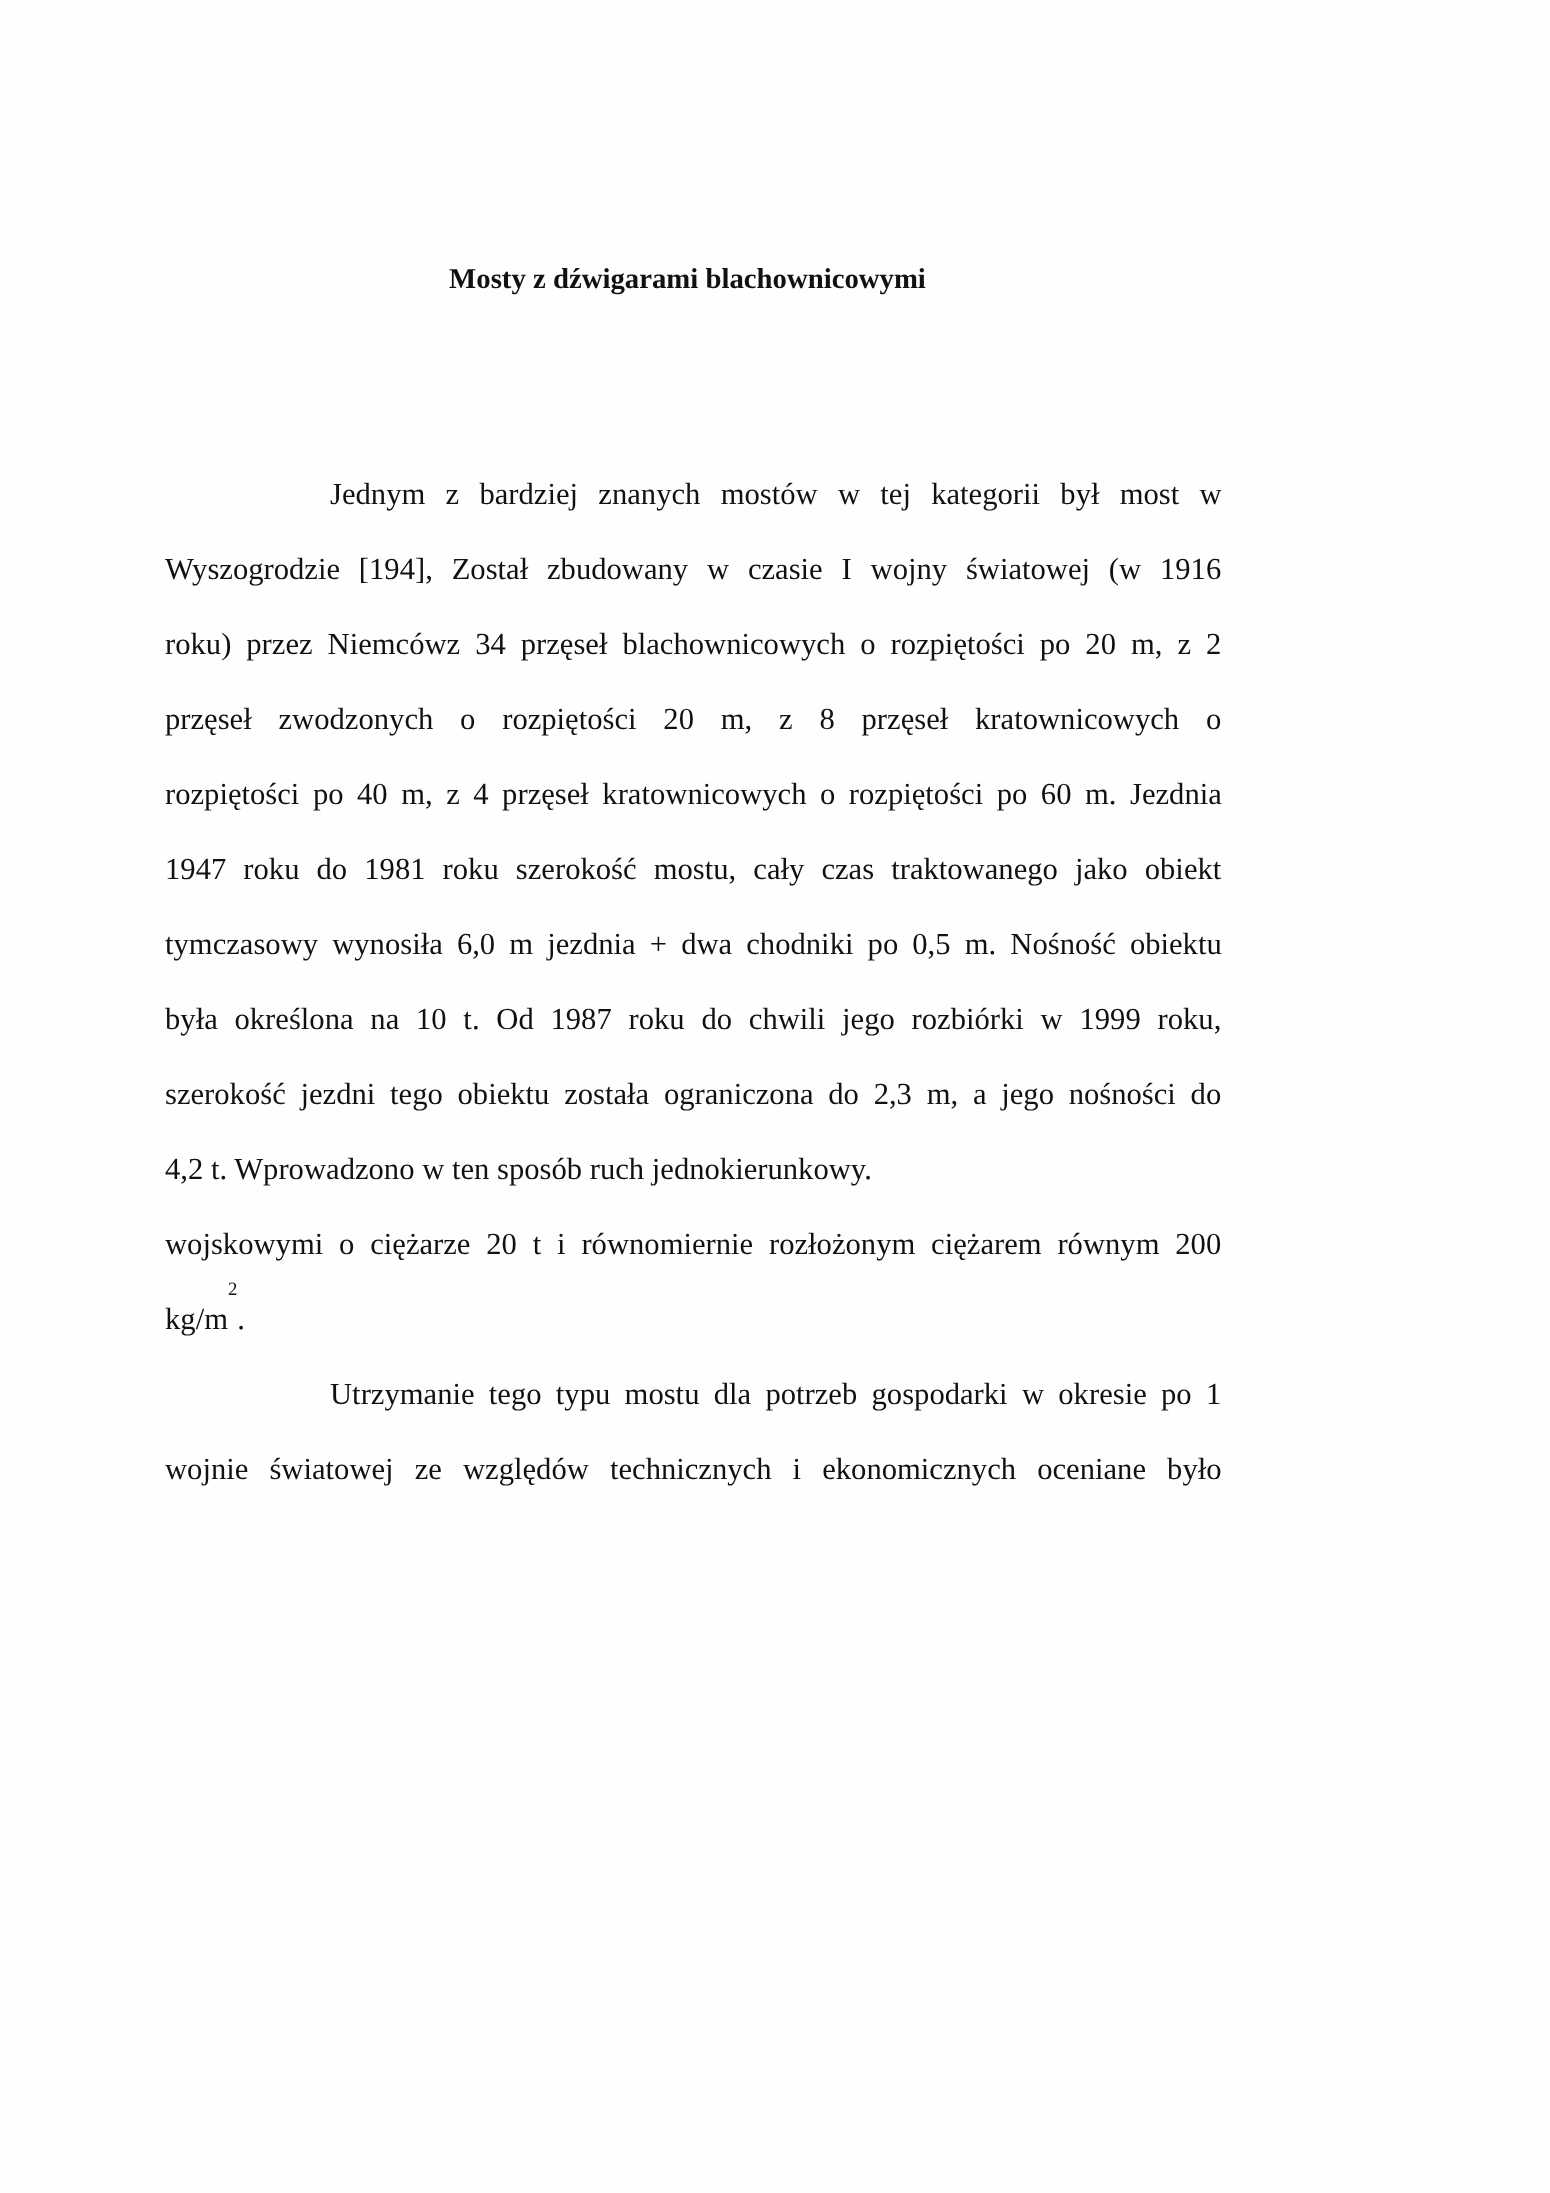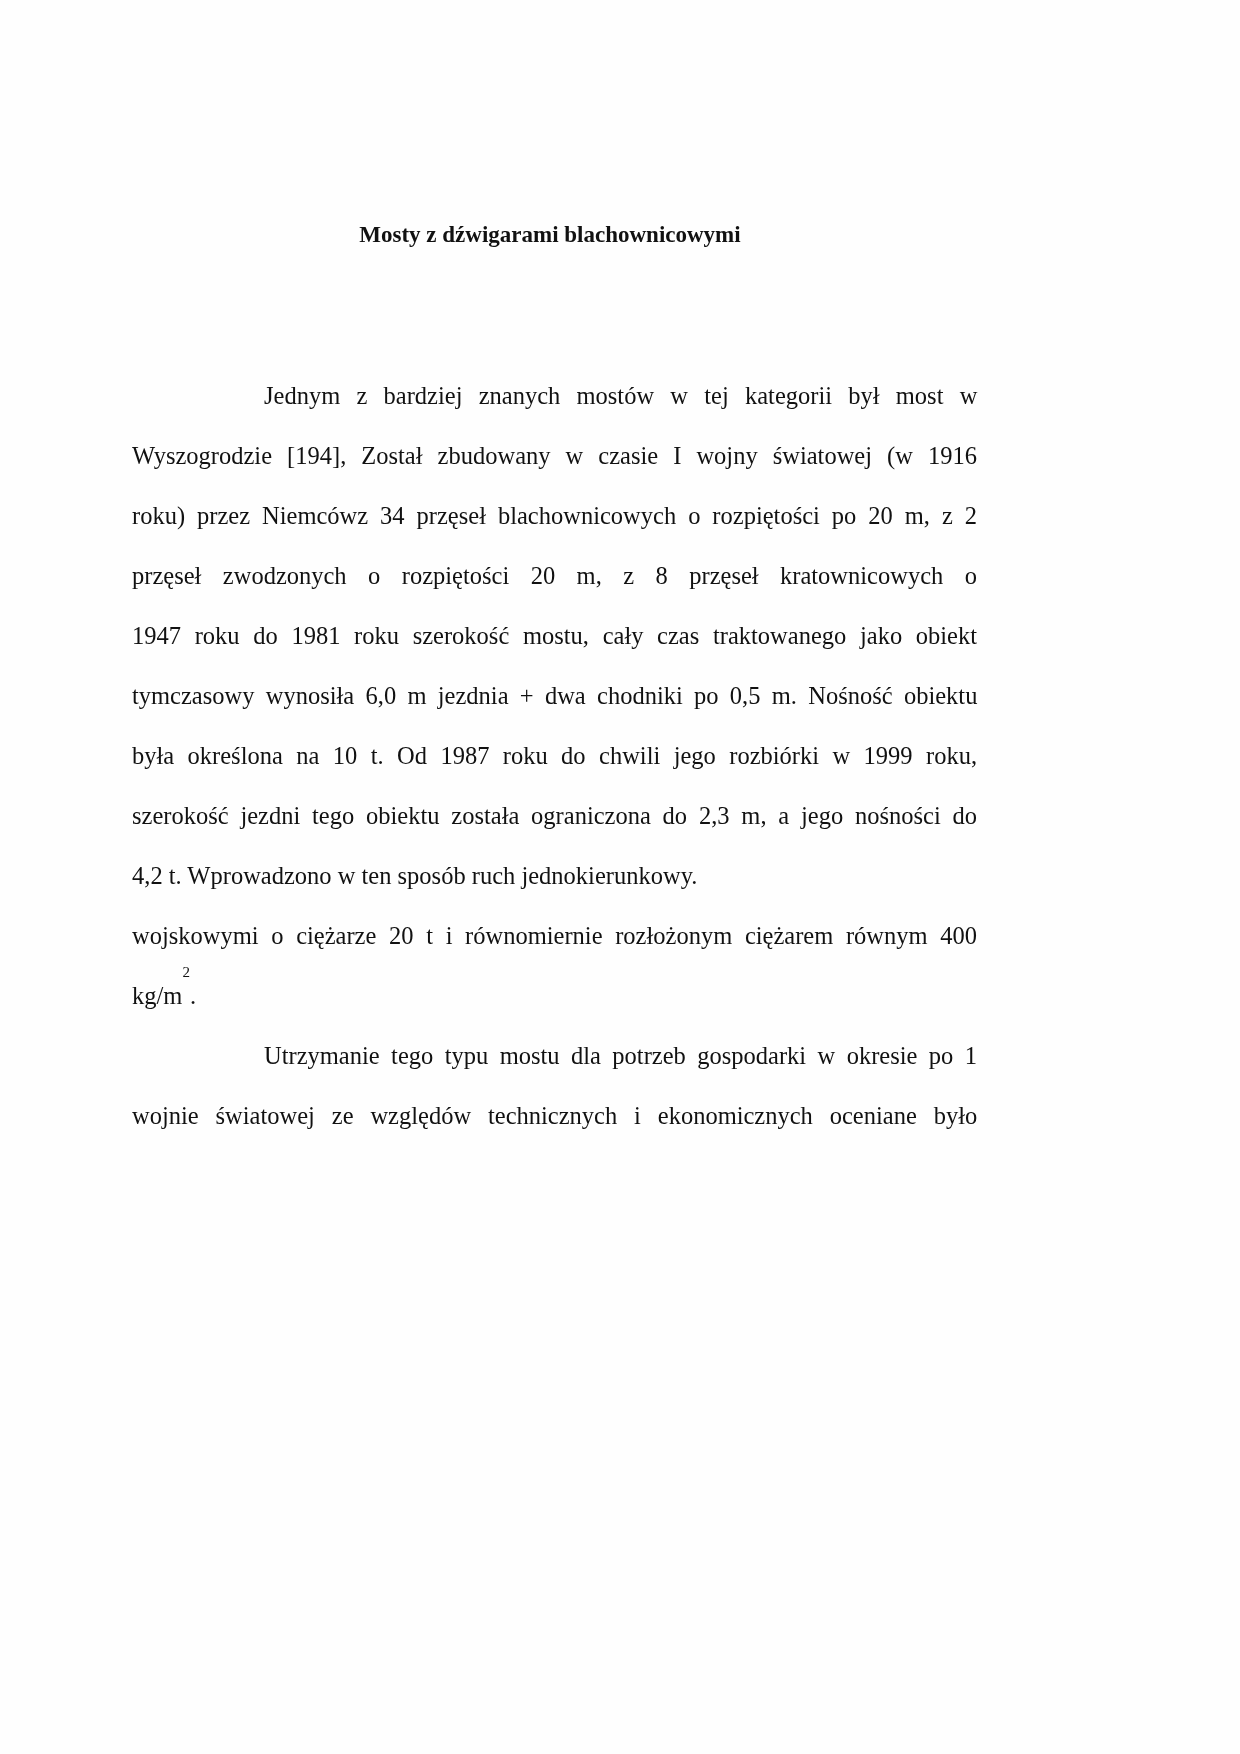--- a/index.html
+++ b/index.html
@@ -28,21 +28,21 @@
       top: 190px;
       left: 0;
       width: 1240px;
       text-align: center;
       font-weight: bold;
       font-size: 23px;
       line-height: 36px;
       padding-left: 0;
       box-sizing: border-box;
     }
-    .title span { display: inline-block; margin-left: -140px; margin-top: 12px; }
+    .title span { display: inline-block; margin-left: -140px; }
     .body {
       position: absolute;
       left: 132px;
       top: 366px;
       width: 845px;
       font-size: 24.5px;
       line-height: 60px;
       text-align: justify;
     }
     .line {
@@ -75,29 +75,30 @@
     <span>Mosty z dźwigarami blachownicowymi</span>
   </h1>
 
   <div class="body">
 
     <div>
       <span class="line indent" style="white-space: nowrap; display: block; word-spacing: 10.1px;">Jednym z bardziej znanych mostów w tej kategorii był most w</span>
       <span class="line" style="white-space: nowrap; display: block; word-spacing: 8.9px;">Wyszogrodzie [194], Został zbudowany w czasie I wojny światowej (w 1916</span>
       <span class="line" style="white-space: nowrap; display: block; word-spacing: 5.83333px;">roku) przez Niemcówz 34 przęseł blachownicowych o rozpiętości po 20 m, z 2</span>
       <span class="line" style="white-space: nowrap; display: block; word-spacing: 15.3px;">przęseł zwodzonych o rozpiętości 20 m, z 8 przęseł kratownicowych o</span>
+      <span class="line" style="white-space: nowrap; display: block; word-spacing: 4.69231px;">rozpiętości po 40 m, z 4 przęseł kratownicowych o rozpiętości po 60 m. Jezdnia</span>
       <span class="line" style="white-space: nowrap; display: block; word-spacing: 7.54545px;">1947 roku do 1981 roku szerokość mostu, cały czas traktowanego jako obiekt</span>
       <span class="line" style="white-space: nowrap; display: block; word-spacing: 5.16667px;">tymczasowy wynosiła 6,0 m jezdnia + dwa chodniki po 0,5 m. Nośność obiektu</span>
       <span class="line" style="white-space: nowrap; display: block; word-spacing: 7.28571px;">była określona na 10 t. Od 1987 roku do chwili jego rozbiórki w 1999 roku,</span>
       <span class="line" style="white-space: nowrap; display: block; word-spacing: 5.66667px;">szerokość jezdni tego obiektu została ograniczona do 2,3 m, a jego nośności do</span>
       <span class="line last">4,2 t. Wprowadzono w ten sposób ruch jednokierunkowy.</span>
     </div>
 
     <div>
-      <span class="line" style="white-space: nowrap; display: block; word-spacing: 6.5px;">wojskowymi o ciężarze 20 t i równomiernie rozłożonym ciężarem równym 400</span>
+      <span class="line" style="white-space: nowrap; display: block; word-spacing: 6.5px;">wojskowymi o ciężarze 20 t i równomiernie rozłożonym ciężarem równym 200</span>
       <span class="line last"><span>kg/m</span><sup>2</sup><span>.</span></span>
     </div>
 
 
     <div>
       <span class="line indent" style="white-space: nowrap; display: block; word-spacing: 5.3px;">Utrzymanie tego typu mostu dla potrzeb gospodarki w okresie po 1</span>
       <span class="line" style="white-space: nowrap; display: block; word-spacing: 10.75px;">wojnie światowej ze względów technicznych i ekonomicznych oceniane było</span>
     </div>
 
   </div>

